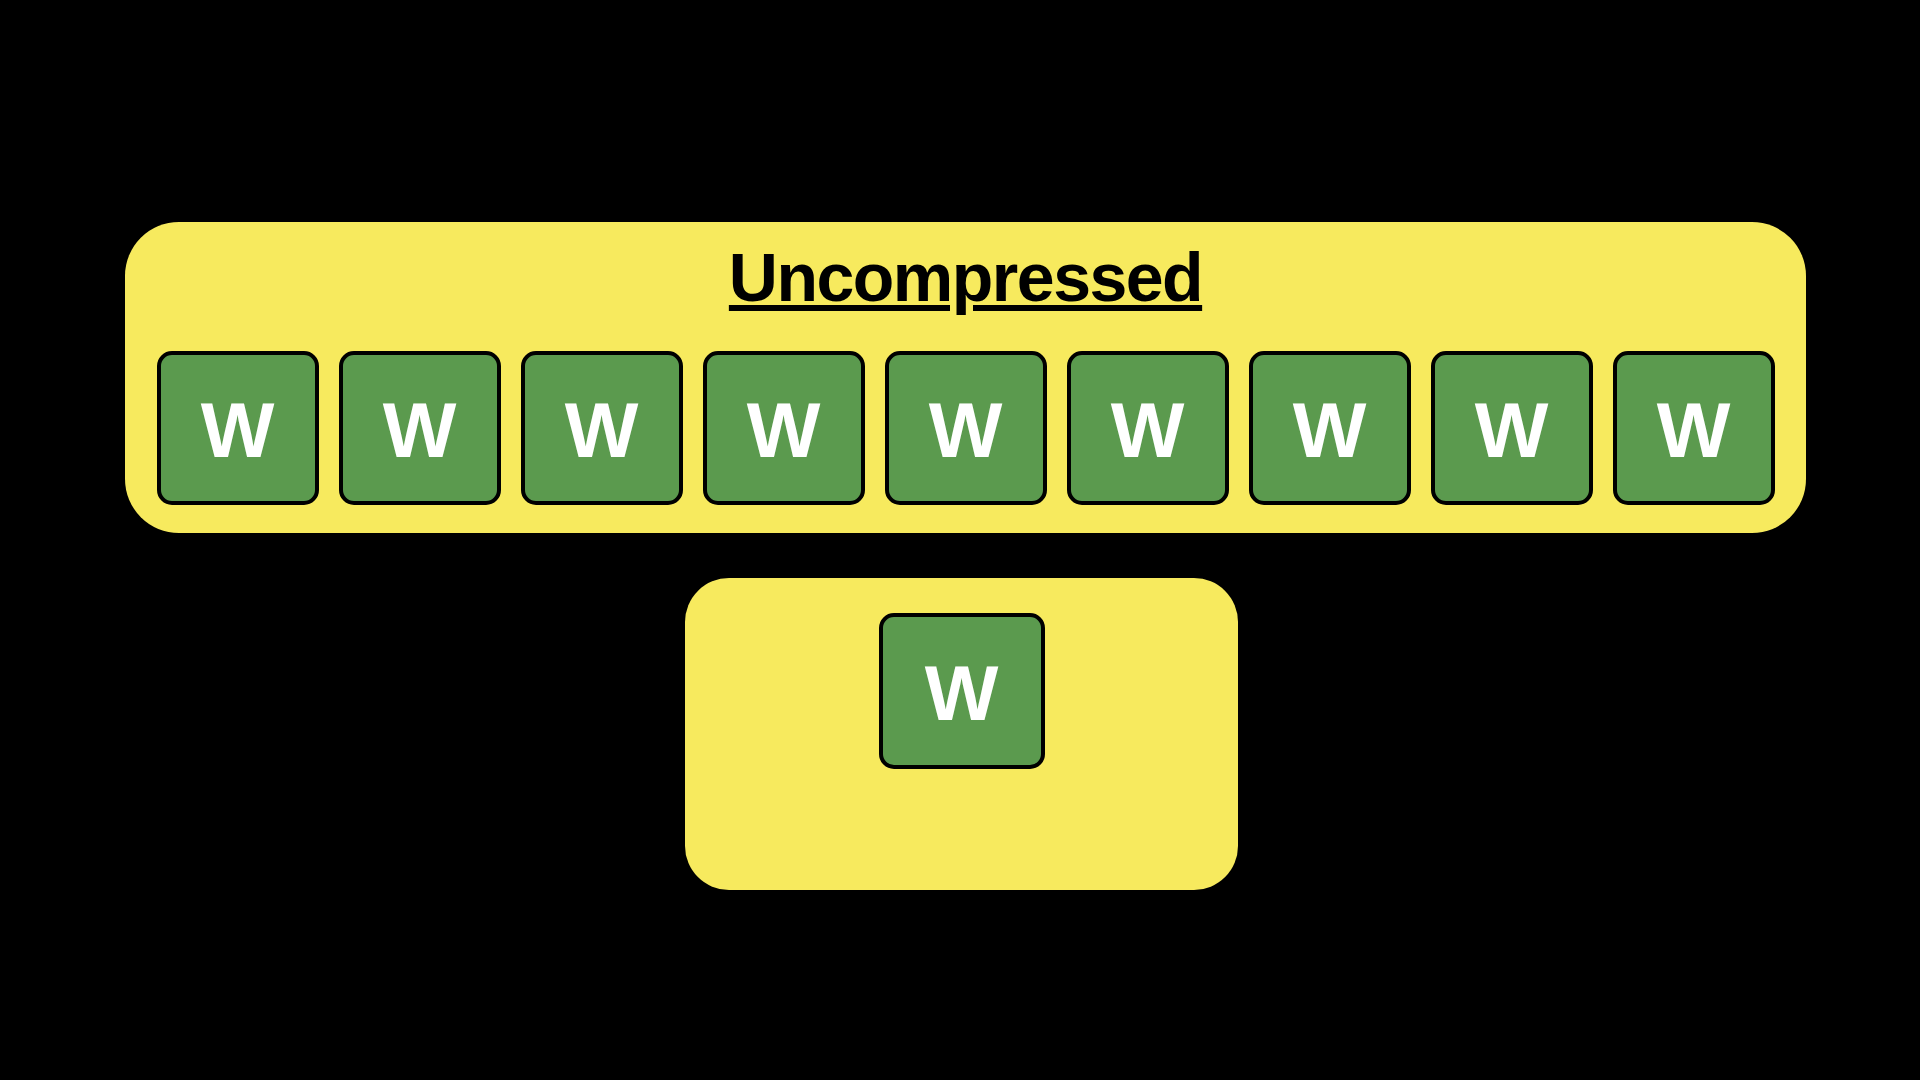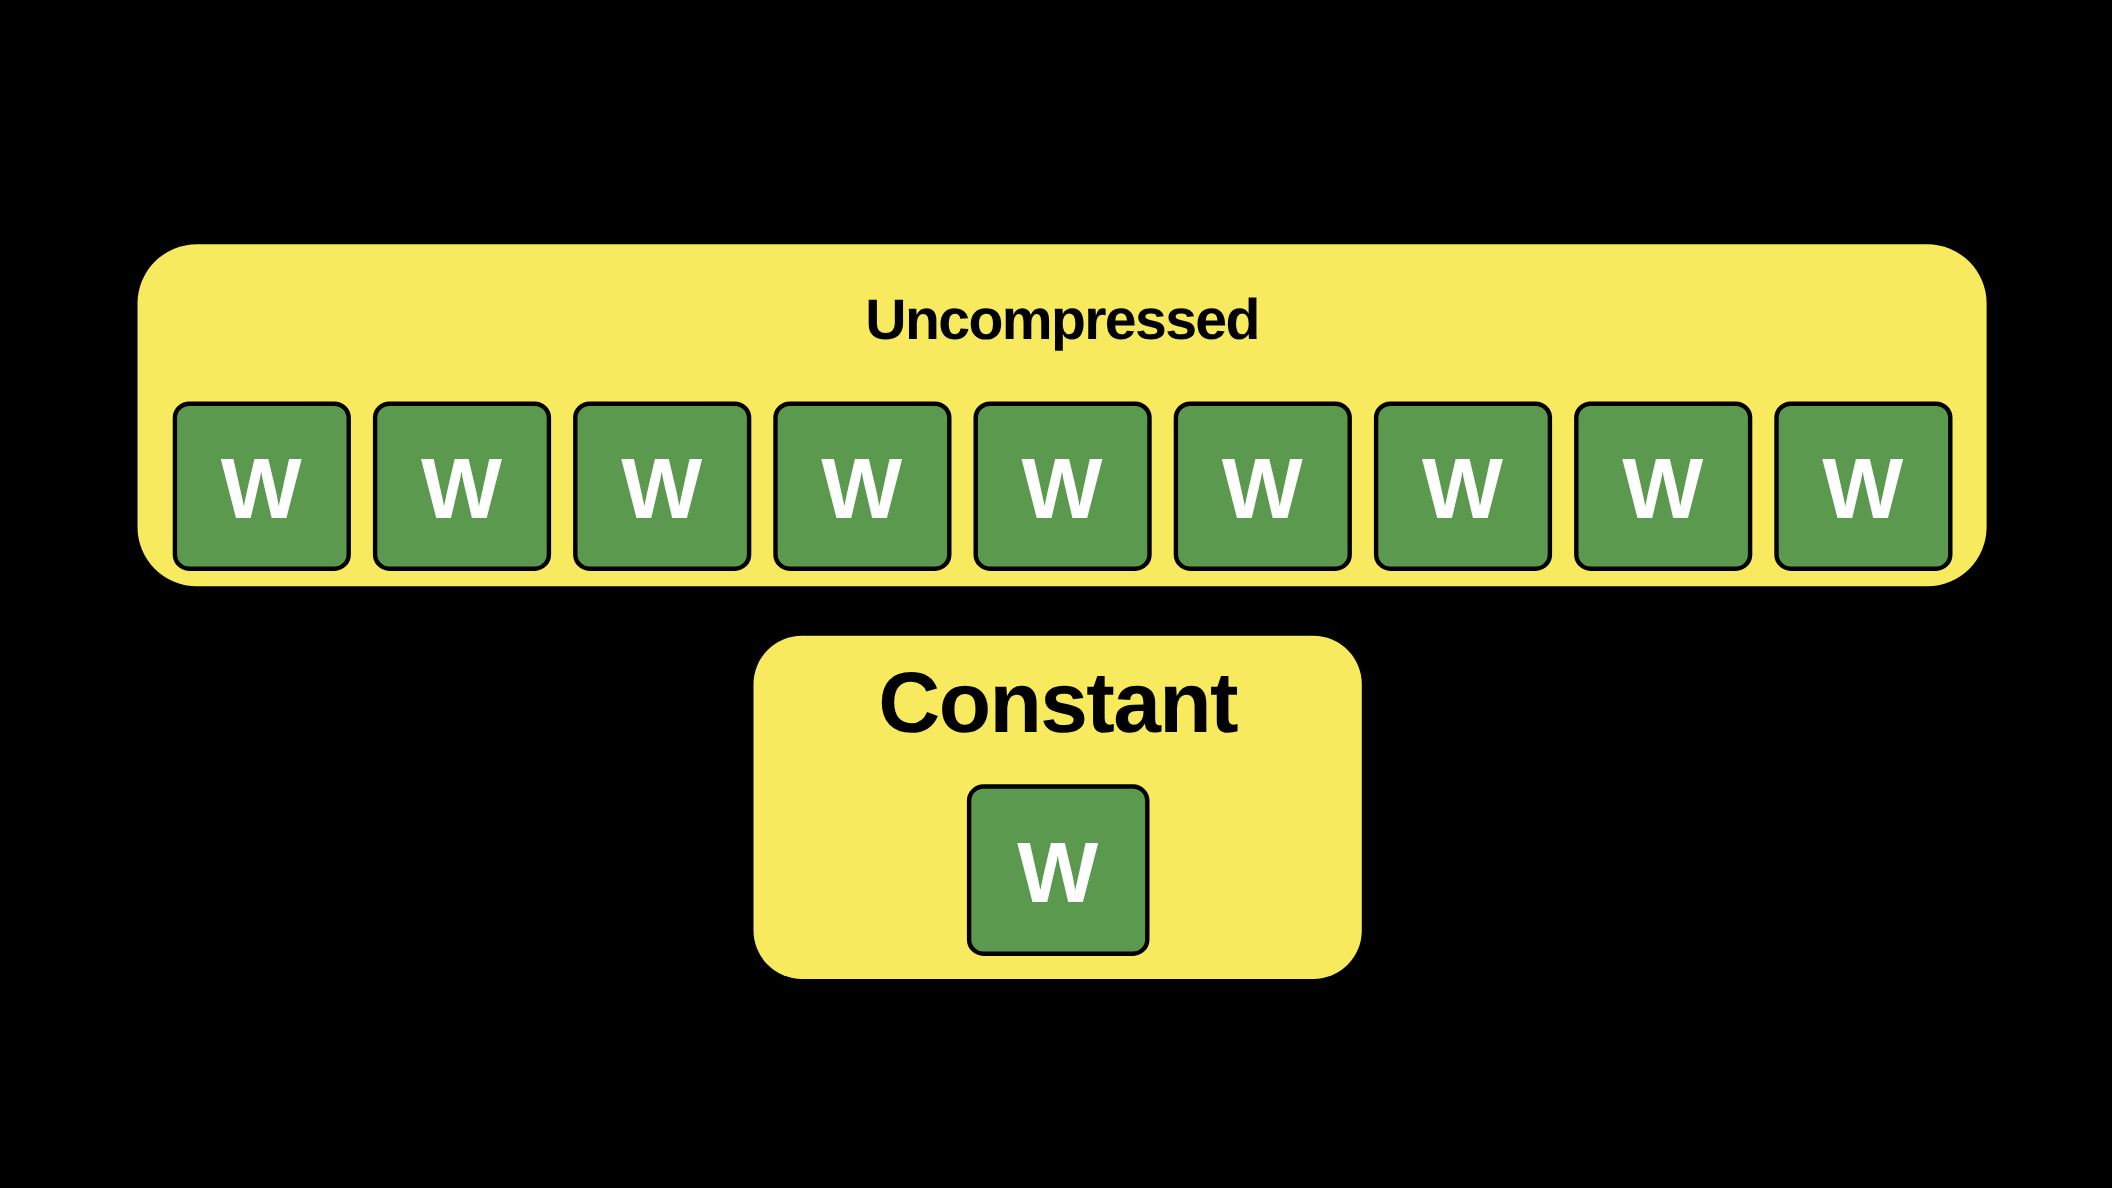--- a/index.html
+++ b/index.html
@@ -46,23 +46,24 @@
     border-radius: 44px;
   }
   .panel-title {
     font-weight: 700;
     color: var(--title);
     letter-spacing: -1.5px;
     text-align: center;
     white-space: nowrap;
   }
   .panel--uncompressed .panel-title {
-    font-size: 52px;
+    font-size: 68px;
     line-height: 82px;
-    margin-top: 28px;
+    margin-top: 14px;
+    text-decoration: underline;
   }
   .panel--constant .panel-title {
     font-size: 78px;
     line-height: 80px;
     margin-top: 20px;
   }
   .cells-row {
     display: flex;
     flex-direction: row;
     justify-content: center;
@@ -125,21 +126,20 @@
         <div class="cell">
           <span class="cell-letter">W</span>
         </div>
         <div class="cell">
           <span class="cell-letter">W</span>
         </div>
       </div>
   </div>
 
   <div class="panel panel--constant">
-    <div class="panel-title">Constant</div>
     <div class="cells-row">
         <div class="cell cell--large">
           <span class="cell-letter">W</span>
         </div>
       </div>
   </div>
 
 </div>
 
 </body></html>

